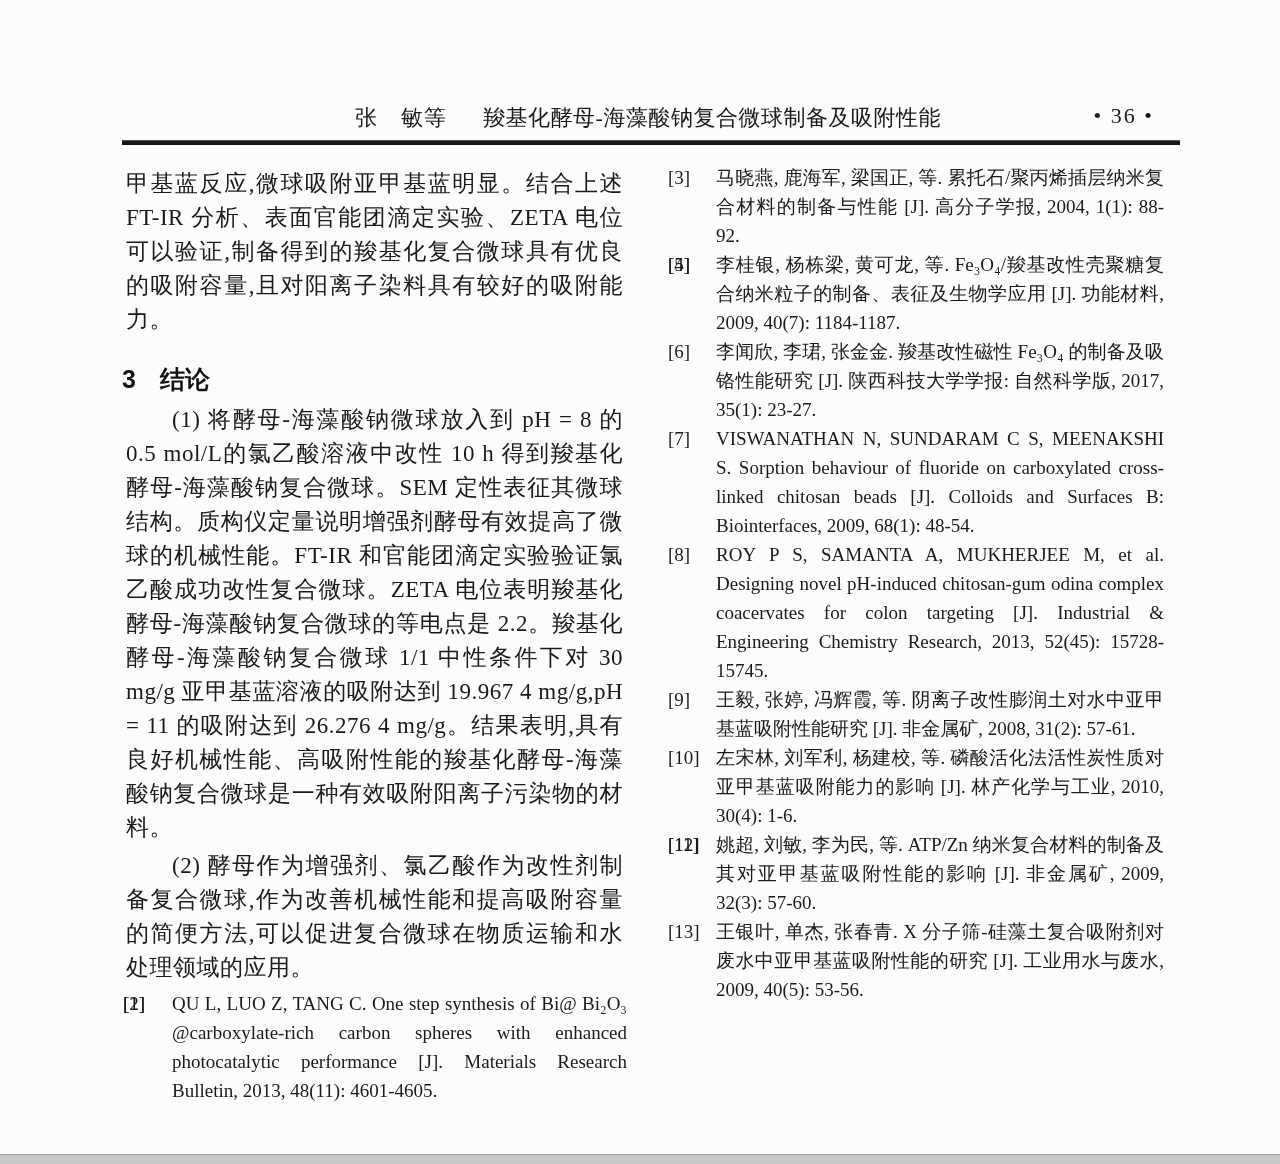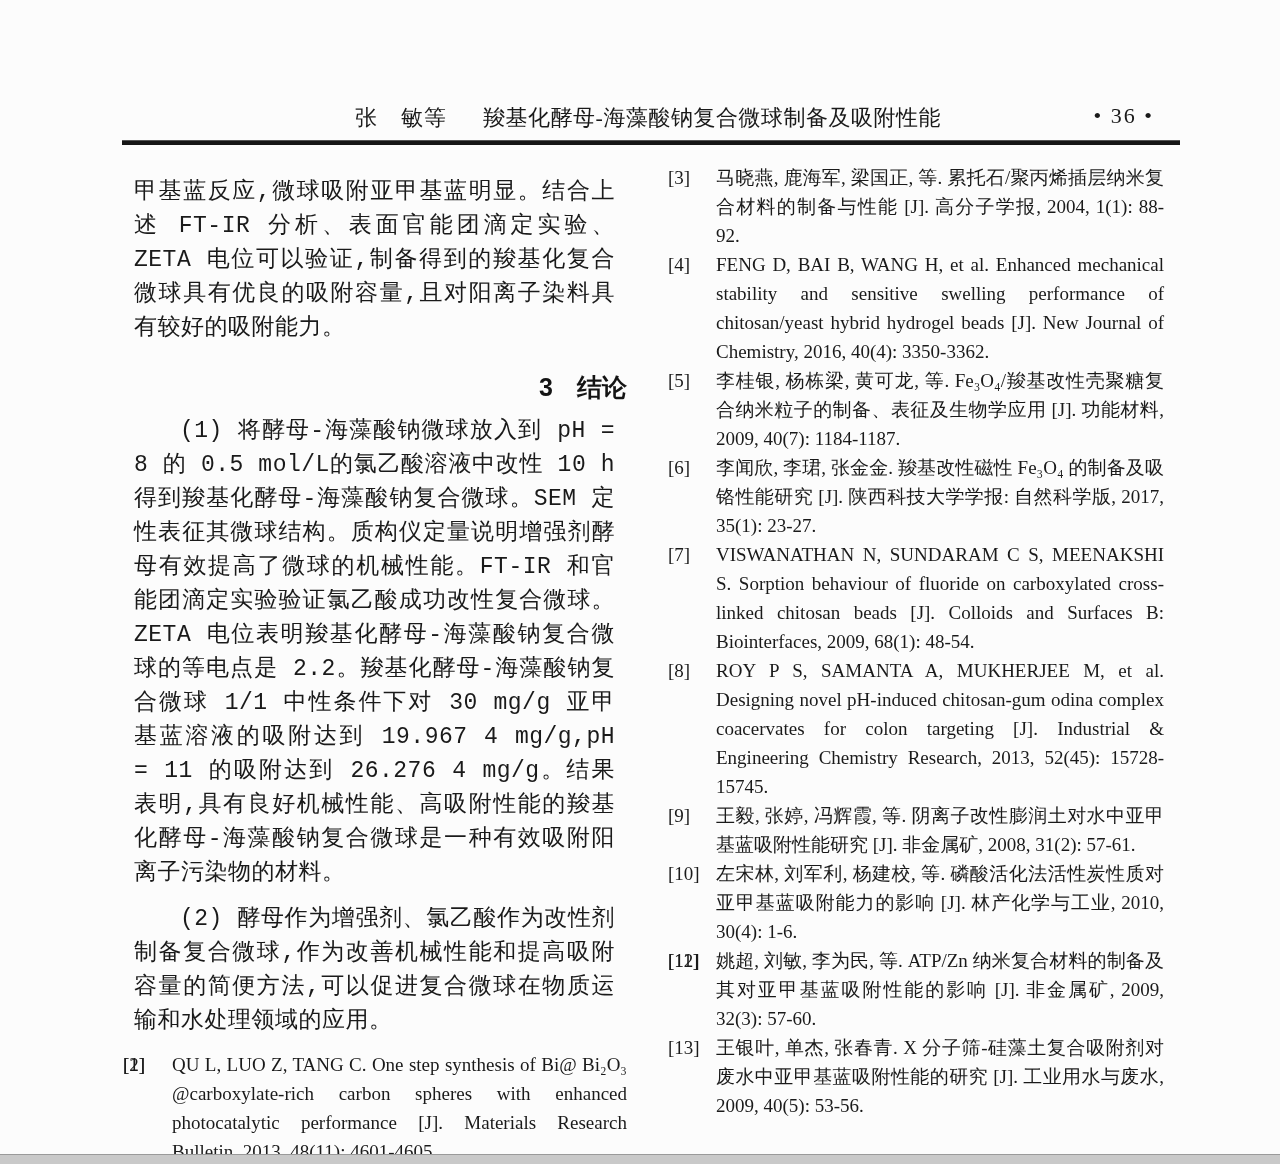--- a/index.html
+++ b/index.html
@@ -33,33 +33,31 @@
   
   .columns {
     position: absolute; top: 163px; left: 122px; width: 1042px;
     display: flex; gap: 41px;
   }
   .col-left  { width: 505px; }
   .col-right { width: 496px; }
 
   
   .para {
-    margin: 12px; text-align: justify;
+    margin: 4px; text-align: justify;
     font-size: 23px; line-height: 34px;
     letter-spacing: 0.5px;
-    font-family: Liberation Mono, monospace;
   }
   .para.indented { text-indent: 2em; }
 
   .section-heading {
     margin: 27px 0 9px 0;
     font-family: "Liberation Sans", "DejaVu Sans", sans-serif;
     font-weight: bold; font-size: 25px; line-height: 30px;
     color: #141414;
-    text-align: right;
   }
   .section-heading .sec-num { margin-right: 24px; }
 
   .refs-heading {
     margin: 24px 0 9px 0;
     font-family: "Liberation Sans", "DejaVu Sans", sans-serif;
     font-weight: bold; font-size: 21px; line-height: 26px;
     color: #141414;
   }
 
@@ -113,21 +111,20 @@
       </p>
     </section>
 
     <section class="col col-right">
       <p class="ref">
         <span class="ref-label">[3]</span>
         <span class="ref-text">马晓燕, 鹿海军, 梁国正, 等. 累托石/聚丙烯插层纳米复合材料的制备与性能 [J]. 高分子学报, 2004, 1(1): 88-92.</span>
       </p>
       <p class="ref">
         <span class="ref-label">[4]</span>
-        <span class="ref-text">FENG D, BAI B, WANG H, et al. Enhanced mechanical stability and sensitive swelling performance of chitosan/yeast hybrid hydrogel beads [J]. New Journal of Chemistry, 2016, 40(4): 3350-3362.</span>
       </p>
       <p class="ref">
         <span class="ref-label">[5]</span>
         <span class="ref-text">李桂银, 杨栋梁, 黄可龙, 等. Fe₃O₄/羧基改性壳聚糖复合纳米粒子的制备、表征及生物学应用 [J]. 功能材料, 2009, 40(7): 1184-1187.</span>
       </p>
       <p class="ref">
         <span class="ref-label">[6]</span>
         <span class="ref-text">李闻欣, 李珺, 张金金. 羧基改性磁性 Fe₃O₄ 的制备及吸铬性能研究 [J]. 陕西科技大学学报: 自然科学版, 2017, 35(1): 23-27.</span>
       </p>
       <p class="ref">

